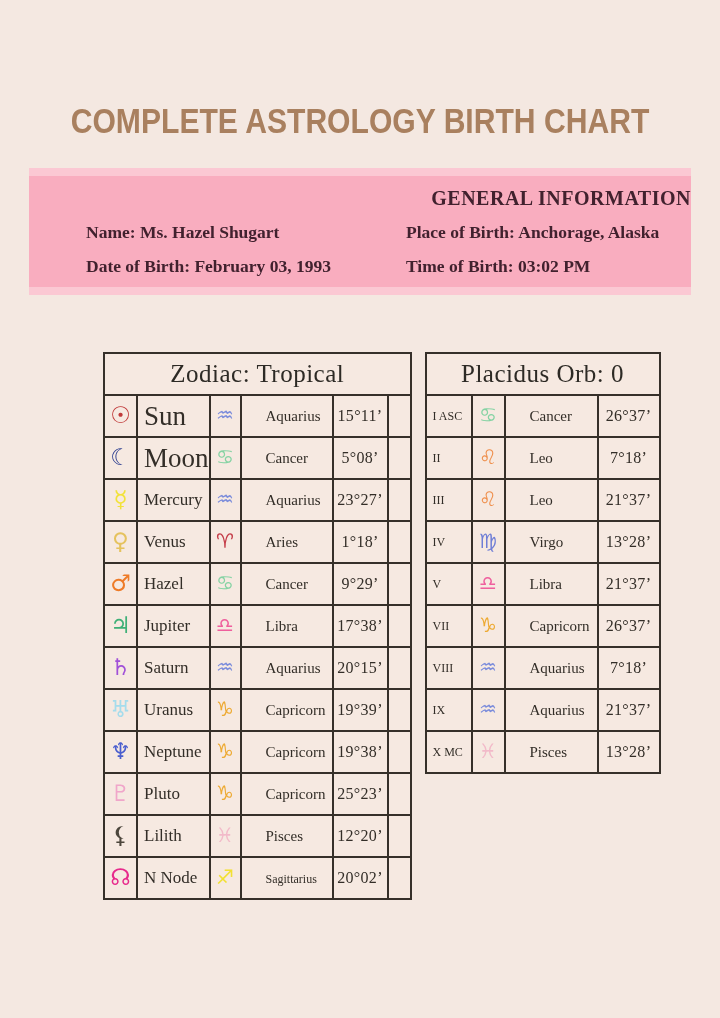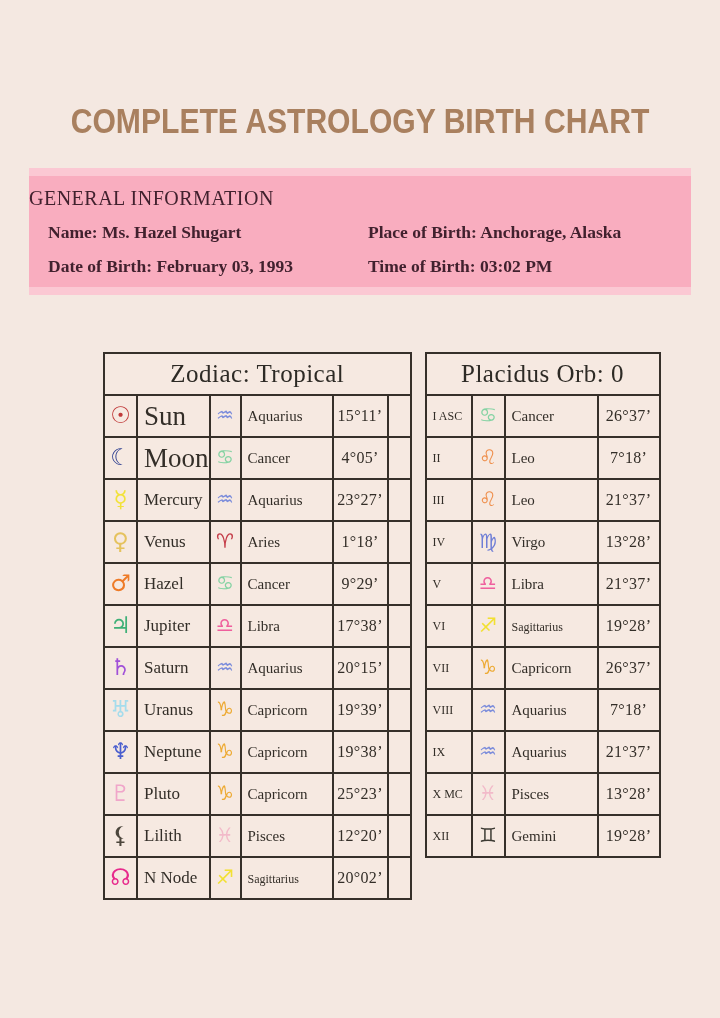--- a/index.html
+++ b/index.html
@@ -24,32 +24,32 @@
   
   .info-box {
     position: absolute; top: 168px; left: 29px; right: 29px; height: 111px;
     background: #f9adbf;
     border-top: 8px solid #fbc8d3;
     border-bottom: 8px solid #fbc8d3;
     color: #41212e;
   }
   .info-heading {
     margin-top: 11px;
-    text-align: left;
-    font-size: 20px; font-weight: 400;
+    text-align: right;
+    font-size: 20px; font-weight: 700;
     letter-spacing: 0.5px;
     color: #41212e;
   }
   .info-grid {
     display: grid;
     grid-template-columns: 320px 1fr;
     padding-left: 19px;
     margin-top: 12px;
     row-gap: 13px;
-    font-size: 17.5px; font-weight: 600;
+    font-size: 17.5px; font-weight: 600; margin-left: 38px;
   }
   .info-grid .cell { white-space: nowrap; }
   
   .tables {
     position: absolute; top: 352px; left: 103px;
     display: flex; gap: 13px;
     align-items: flex-start;
   }
   table {
     border-collapse: collapse;
@@ -74,21 +74,21 @@
   .glyph {
     font-family: "DejaVu Sans", sans-serif;
     display: inline-block;
     line-height: 1;
   }
   .p-glyph { font-size: 23px; font-weight: 700; }
   .s-glyph { font-size: 20px; font-weight: 700; }
   .c-name span, .c-house span { padding-left: 6px; display: inline-block; font-family: Liberation Serif, serif; }
   .c-name span { font-size: 17px; }
   .c-name span.big { font-size: 27px; }
-  .c-sign span { padding-left: 6px; display: inline-block; font-size: 15px; }
+  .c-sign span { padding-left: 24px; display: inline-block; font-size: 15px; }
   .c-sign span.long { font-size: 12px; }
   .c-deg { text-align: center; font-size: 16px; letter-spacing: 0.3px; }
   .c-house { font-size: 12px; }
   .c-empty { background: #f6e9e1; }
 </style>
 </head>
 <body>
 
 <div class="page">
 
@@ -128,21 +128,21 @@
     <td class="c-sign"><span>Aquarius</span></td>
     <td class="c-deg"><span>15°11’</span></td>
     <td class="c-empty"></td>
   </tr>
 
   <tr>
     <td class="c-icon"><span class="glyph p-glyph" style="color: rgb(44, 62, 144);">☾</span></td>
     <td class="c-name"><span class="big">Moon</span></td>
     <td class="c-icon"><span class="glyph s-glyph" style="color: rgb(134, 211, 164);">♋</span></td>
     <td class="c-sign"><span>Cancer</span></td>
-    <td class="c-deg"><span>4°05’</span></td>
+    <td class="c-deg"><span>5°08’</span></td>
     <td class="c-empty"></td>
   </tr>
 
   <tr>
     <td class="c-icon"><span class="glyph p-glyph" style="color: rgb(242, 226, 56);">☿</span></td>
     <td class="c-name"><span>Mercury</span></td>
     <td class="c-icon"><span class="glyph s-glyph" style="color: rgb(123, 140, 219);">♒</span></td>
     <td class="c-sign"><span>Aquarius</span></td>
     <td class="c-deg"><span>23°27’</span></td>
     <td class="c-empty"></td>
@@ -272,26 +272,20 @@
     <td class="c-deg"><span>13°28’</span></td>
   </tr>
 
   <tr>
     <td class="c-house"><span>V</span></td>
     <td class="c-icon"><span class="glyph s-glyph" style="color: rgb(239, 95, 157);">♎</span></td>
     <td class="c-sign"><span>Libra</span></td>
     <td class="c-deg"><span>21°37’</span></td>
   </tr>
 
-  <tr>
-    <td class="c-house"><span>VI</span></td>
-    <td class="c-icon"><span class="glyph s-glyph" style="color: rgb(242, 224, 50);">♐</span></td>
-    <td class="c-sign"><span class="long">Sagittarius</span></td>
-    <td class="c-deg"><span>19°28’</span></td>
-  </tr>
 
   <tr>
     <td class="c-house"><span>VII</span></td>
     <td class="c-icon"><span class="glyph s-glyph" style="color: rgb(237, 170, 51);">♑</span></td>
     <td class="c-sign"><span>Capricorn</span></td>
     <td class="c-deg"><span>26°37’</span></td>
   </tr>
 
   <tr>
     <td class="c-house"><span>VIII</span></td>
@@ -308,23 +302,17 @@
   </tr>
 
   <tr>
     <td class="c-house"><span>X MC</span></td>
     <td class="c-icon"><span class="glyph s-glyph" style="color: rgb(242, 186, 201);">♓</span></td>
     <td class="c-sign"><span>Pisces</span></td>
     <td class="c-deg"><span>13°28’</span></td>
   </tr>
 
 
-  <tr>
-    <td class="c-house"><span>XII</span></td>
-    <td class="c-icon"><span class="glyph s-glyph" style="color: rgb(60, 58, 51);">♊</span></td>
-    <td class="c-sign"><span>Gemini</span></td>
-    <td class="c-deg"><span>19°28’</span></td>
-  </tr>
 </tbody>
     </table>
 
   </div>
 </div>
 
 </body></html>

